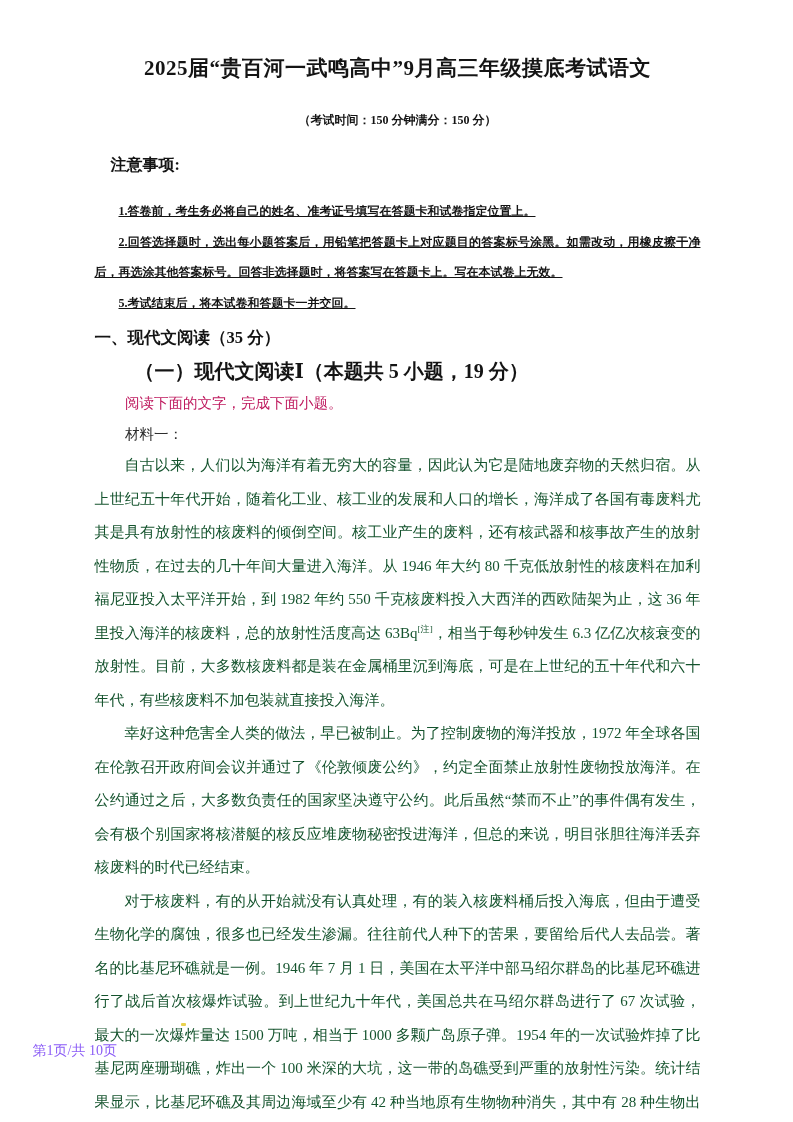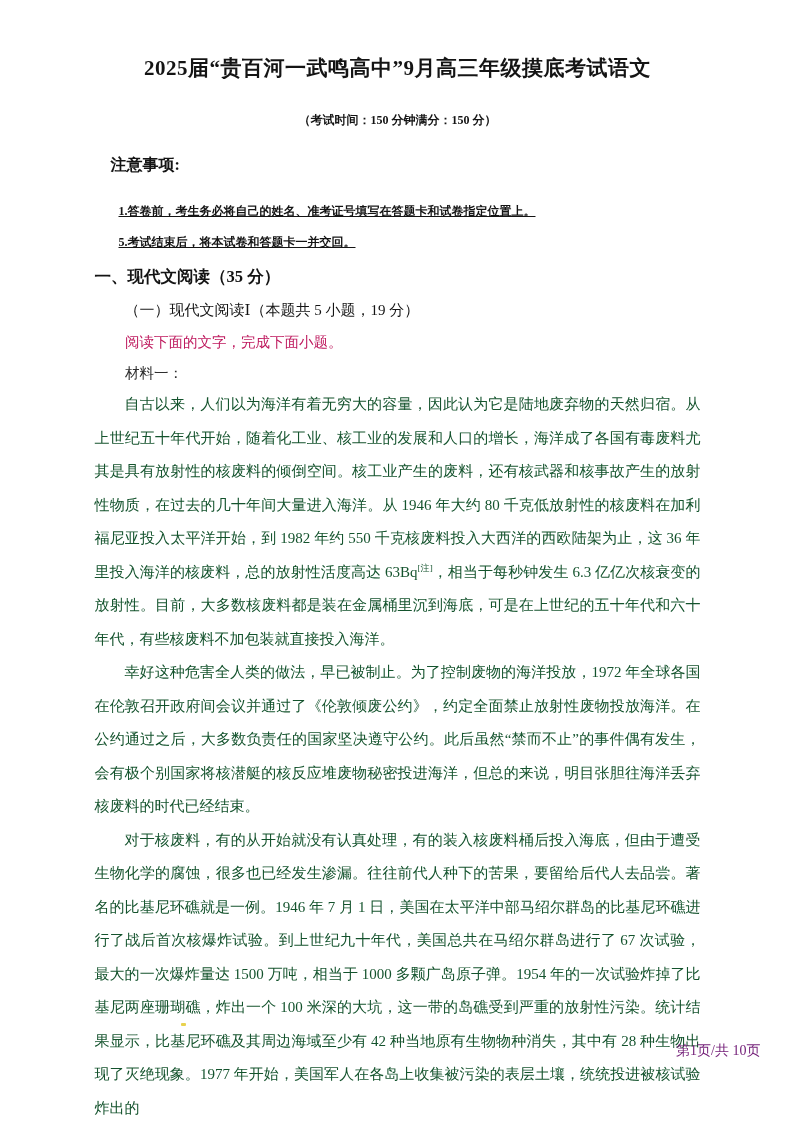--- a/index.html
+++ b/index.html
@@ -49,22 +49,22 @@
     text-align: justify;
     text-decoration: underline;
   }
   .section-heading {
     font-size: 16.5px;
     font-weight: bold;
     margin: 3px 0 0 0;
     line-height: 33px;
   }
   .subsection-heading {
-    font-size: 15px;
-    font-weight: normal;
+    font-size: 20px;
+    font-weight: bold;
     margin: 0;
     text-indent: 2em;
     line-height: 34px;
   }
   .instruction {
     font-size: 14.5px;
     color: #be185d;
     margin: 0;
     text-indent: 2.1em;
     line-height: 31px;
@@ -87,23 +87,23 @@
   .footnote-sup {
     font-size: 9px;
     vertical-align: super;
     line-height: 0;
   }
   .page-footer {
     position: absolute;
     left: 0;
     right: 0;
     bottom: 62px;
-    text-align: right;
+    text-align: left;
     font-size: 14px;
-    color: #701a75;
+    color: #8b5cf6;
   }
   .highlight-mark {
     position: absolute;
     left: 148px;
     top: 1023px;
     width: 5px;
     height: 3px;
     border-radius: 1px;
   }
 </style>
@@ -112,20 +112,21 @@
 
 <div class="page">
 
   <h1 class="exam-title">2025届“贵百河一武鸣高中”9月高三年级摸底考试语文</h1>
 
   <p class="exam-info">（考试时间：150 分钟满分：150 分）</p>
 
   <div class="notes">
     <p class="notes-heading">注意事项:</p>
     <p class="note-item">1.答卷前，考生务必将自己的姓名、准考证号填写在答题卡和试卷指定位置上。</p>
+    <p class="note-item">2.回答选择题时，选出每小题答案后，用铅笔把答题卡上对应题目的答案标号涂黑。如需改动，用橡皮擦干净后，再选涂其他答案标号。回答非选择题时，将答案写在答题卡上。写在本试卷上无效。</p>
     <p class="note-item">5.考试结束后，将本试卷和答题卡一并交回。</p>
   </div>
 
   <h2 class="section-heading">一、现代文阅读（35 分）</h2>
 
   <h3 class="subsection-heading">（一）现代文阅读Ⅰ（本题共 5 小题，19 分）</h3>
 
   <p class="instruction">阅读下面的文字，完成下面小题。</p>
 
   <p class="material-label">材料一：</p>

